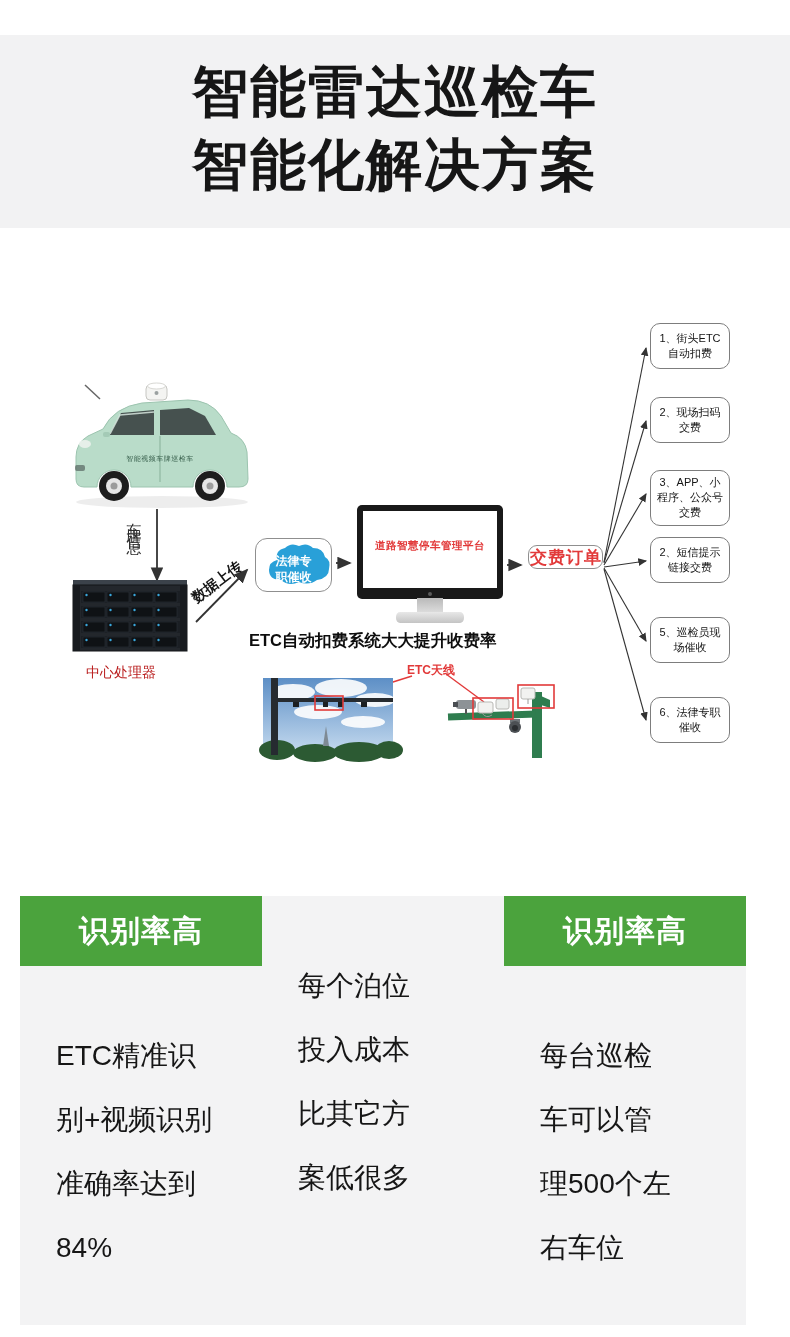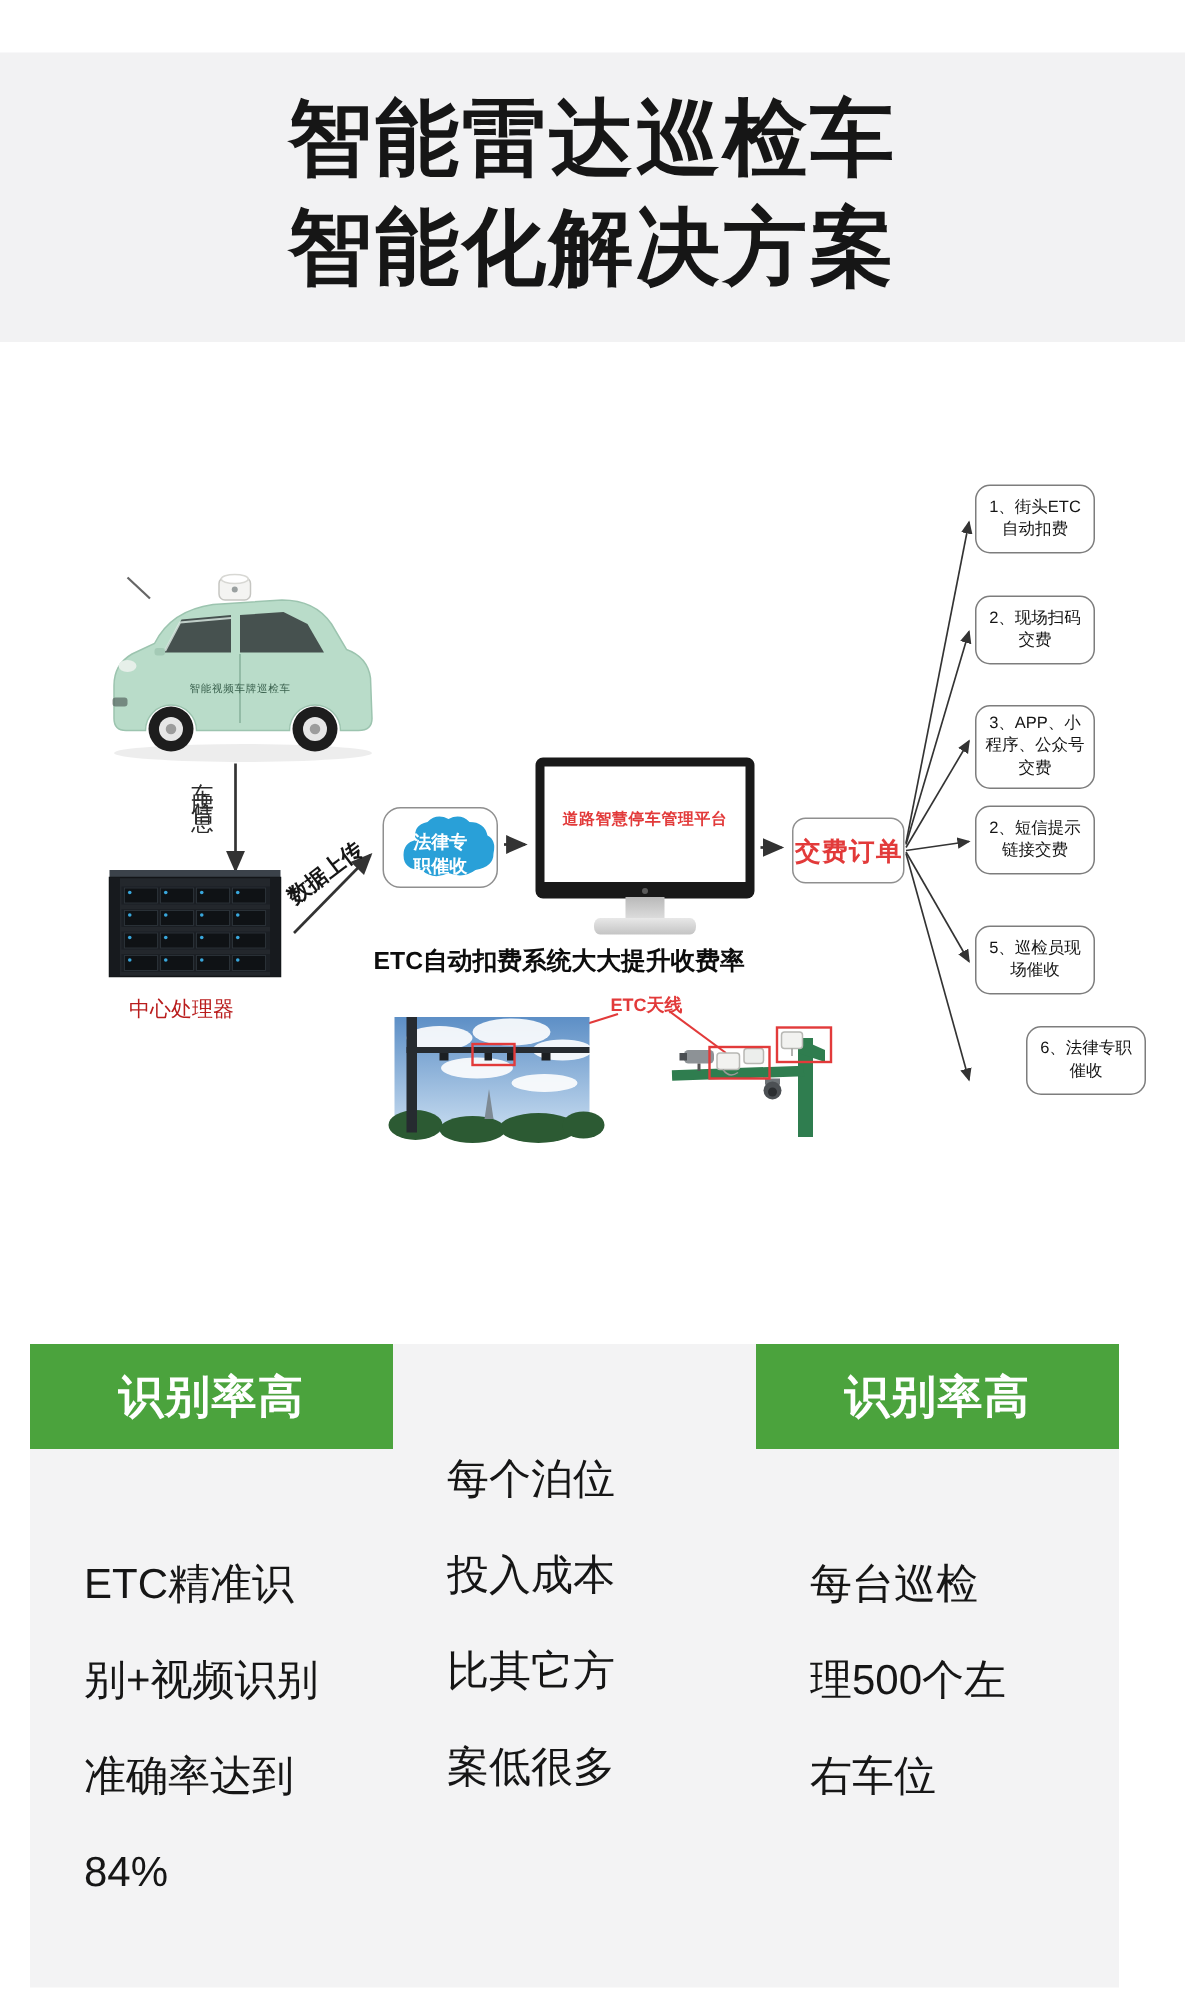--- a/index.html
+++ b/index.html
@@ -32,21 +32,21 @@
            border-radius:5px;box-sizing:border-box;padding:6px 6px 11px 6px;}
   .monitor .screen{width:100%;height:100%;background:#ffffff;position:relative;}
   .monitor .screen-label{position:absolute;width:100%;top:36%;text-align:center;
         color:#e23a3a;font-size:10.5px;font-weight:700;letter-spacing:.5px;}
   .monitor .chin-dot{position:absolute;left:50%;bottom:3px;width:4px;height:4px;margin-left:-2px;
         border-radius:50%;background:#5a5a5a;}
   .monitor-neck{position:absolute;left:417px;top:370px;width:26px;height:15px;
         background:linear-gradient(#b9b9b9,#dedede);}
   .monitor-base{position:absolute;left:396px;top:384px;width:68px;height:11px;
         background:linear-gradient(#e8e8e8,#c4c4c4);border-radius:4px/5px;}
-  .order-node{left:528px;top:317px;width:75px;height:44px;border-radius:9px;}
+  .order-node{left:528px;top:317px;width:75px;height:24px;border-radius:9px;}
   .order-node span{color:#e23a3a;font-size:17px;font-weight:700;letter-spacing:1px;}
   .etc-heading{position:absolute;left:249px;top:402px;font-size:16.5px;font-weight:700;color:#0d0d0d;}
   .antenna-label{position:absolute;left:407px;top:434px;font-size:12px;font-weight:700;color:#e23a3a;}
   .car-side-label{position:absolute;left:119px;top:226px;width:82px;text-align:center;
         font-size:7px;color:#39604d;letter-spacing:.5px;}
   
   .cards{position:absolute;left:0;top:884px;width:790px;height:453px;display:flex;
          padding:12px 20px;box-sizing:border-box;gap:0;}
   .card{width:242px;height:100%;background:#f3f3f4;}
   .card .hd{height:70px;background:#4ba33d;color:#fff;font-size:30px;font-weight:700;
@@ -266,21 +266,21 @@
   </div>
   <div class="flow-node pay-box" style="top:242px;">
     <span>3、APP、小程序、公众号交费</span>
   </div>
   <div class="flow-node pay-box" style="top:309px;">
     <span>2、短信提示链接交费</span>
   </div>
   <div class="flow-node pay-box" style="top:389px;">
     <span>5、巡检员现场催收</span>
   </div>
-  <div class="flow-node pay-box" style="top:456px;margin-left:34px;">
+  <div class="flow-node pay-box" style="top:469px;">
     <span>6、法律专职催收</span>
   </div>
 
   <div class="etc-heading">ETC自动扣费系统大大提升收费率</div>
   <div class="antenna-label">ETC天线</div>
 </div>
 
 <div class="cards">
   <div class="card">
     <div class="hd">识别率高</div>
@@ -296,17 +296,18 @@
       <div>每个泊位</div>
       <div>投入成本</div>
       <div>比其它方</div>
       <div>案低很多</div>
     </div>
   </div>
   <div class="card">
     <div class="hd">识别率高</div>
     <div class="bd">
       <div>每台巡检</div>
+      <div>车可以管</div>
       <div>理500个左</div>
       <div>右车位</div>
     </div>
   </div>
 </div>
 
 </body></html>

